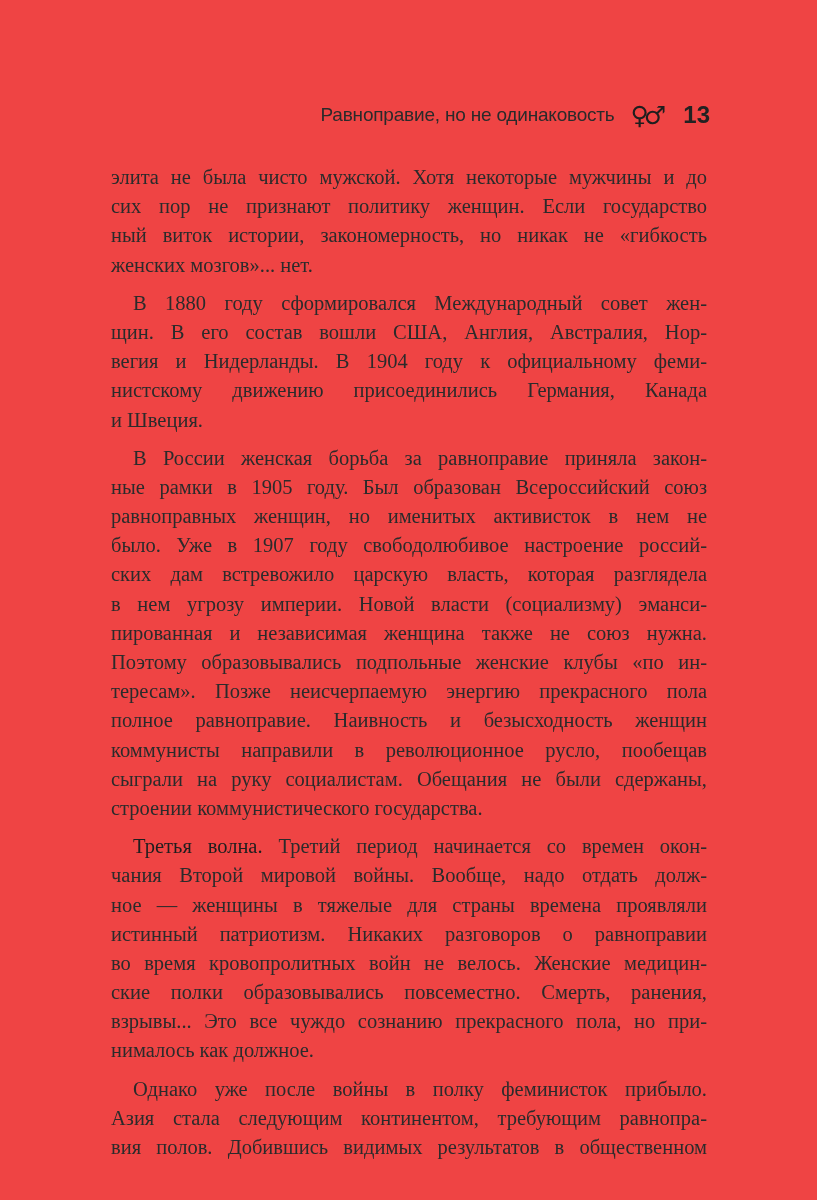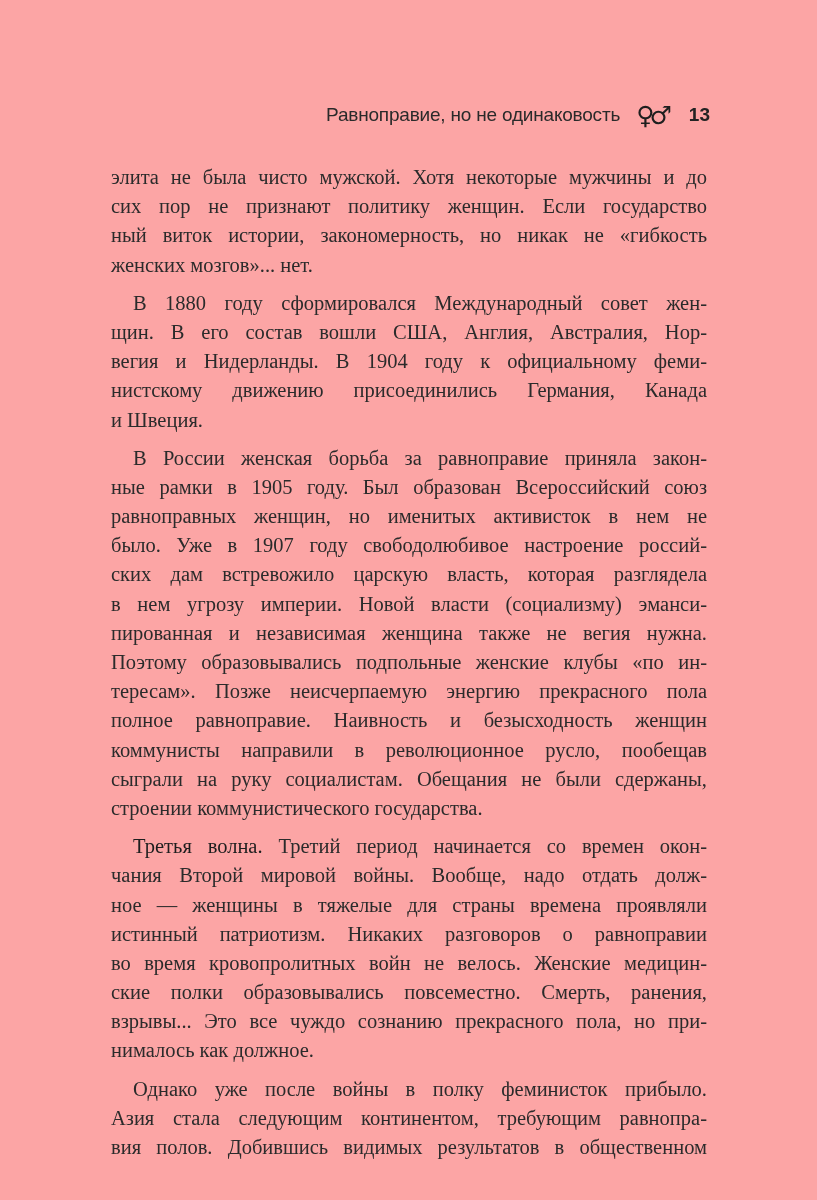--- a/index.html
+++ b/index.html
@@ -1,25 +1,25 @@
 <!DOCTYPE html>
 <html><head>
 <meta charset="utf-8">
 <style>
   html, body { margin: 0; padding: 0; background: #ffffff; }
   body { width: 817px; height: 1200px; position: relative; overflow: hidden; }
-  .page { position: absolute; left: 0; top: 0; width: 817px; height: 1200px; background: #fca5a5; }
+  .page { position: absolute; left: 0; top: 0; width: 817px; height: 1200px; background: #ef4444; }
   .running-head {
     position: absolute; top: 98px; left: 300px; width: 410px; height: 34px;
     display: flex; align-items: center; justify-content: flex-end;
     font-family: "Liberation Sans", sans-serif; color: #2a2a2a;
   }
   .rh-title { font-size: 19px; letter-spacing: -0.2px; }
   .rh-icons { font-family: "DejaVu Sans", sans-serif; font-size: 25px; margin-left: 16px; letter-spacing: -5px; color: #1e1e1e; }
-  .rh-page { font-size: 19px; font-weight: bold; margin-left: 22px; color: #222; }
+  .rh-page { font-size: 24px; font-weight: bold; margin-left: 22px; color: #222; }
   .body-text {
     position: absolute; left: 111px; top: 163px; width: 596px;
     font-family: "Liberation Serif", serif; font-size: 20.5px; line-height: 29.2px;
     color: #2b2b2b;
   }
   .para { margin: 0 0 9px 0; }
   .line { display: block; text-align: justify; text-align-last: justify; white-space: nowrap; height: 29.2px; overflow: visible; }
   .line.last { text-align-last: left; }
   .line.indent { padding-left: 22px; }
   b { font-weight: normal; color: #1e1e1e; }
@@ -52,21 +52,21 @@
       <span class="line last">и Швеция.</span>
     </div>
 
     <div class="para">
       <span class="line indent">В России женская борьба за равноправие приняла закон-</span>
       <span class="line">ные рамки в 1905 году. Был образован Всероссийский союз</span>
       <span class="line">равноправных женщин, но именитых активисток в нем не</span>
       <span class="line">было. Уже в 1907 году свободолюбивое настроение россий-</span>
       <span class="line">ских дам встревожило царскую власть, которая разглядела</span>
       <span class="line">в нем угрозу империи. Новой власти (социализму) эманси-</span>
-      <span class="line">пированная и независимая женщина также не вегия нужна.</span>
+      <span class="line">пированная и независимая женщина также не союз нужна.</span>
       <span class="line">Поэтому образовывались подпольные женские клубы «по ин-</span>
       <span class="line">тересам». Позже неисчерпаемую энергию прекрасного пола</span>
       <span class="line">полное равноправие. Наивность и безысходность женщин</span>
       <span class="line">коммунисты направили в революционное русло, пообещав</span>
       <span class="line">сыграли на руку социалистам. Обещания не были сдержаны,</span>
       <span class="line last">строении коммунистического государства.</span>
     </div>
 
     <div class="para">
       <span class="line indent"><b>Третья волна.</b><span style="white-space:pre"> Третий период начинается со времен окон-</span></span>

